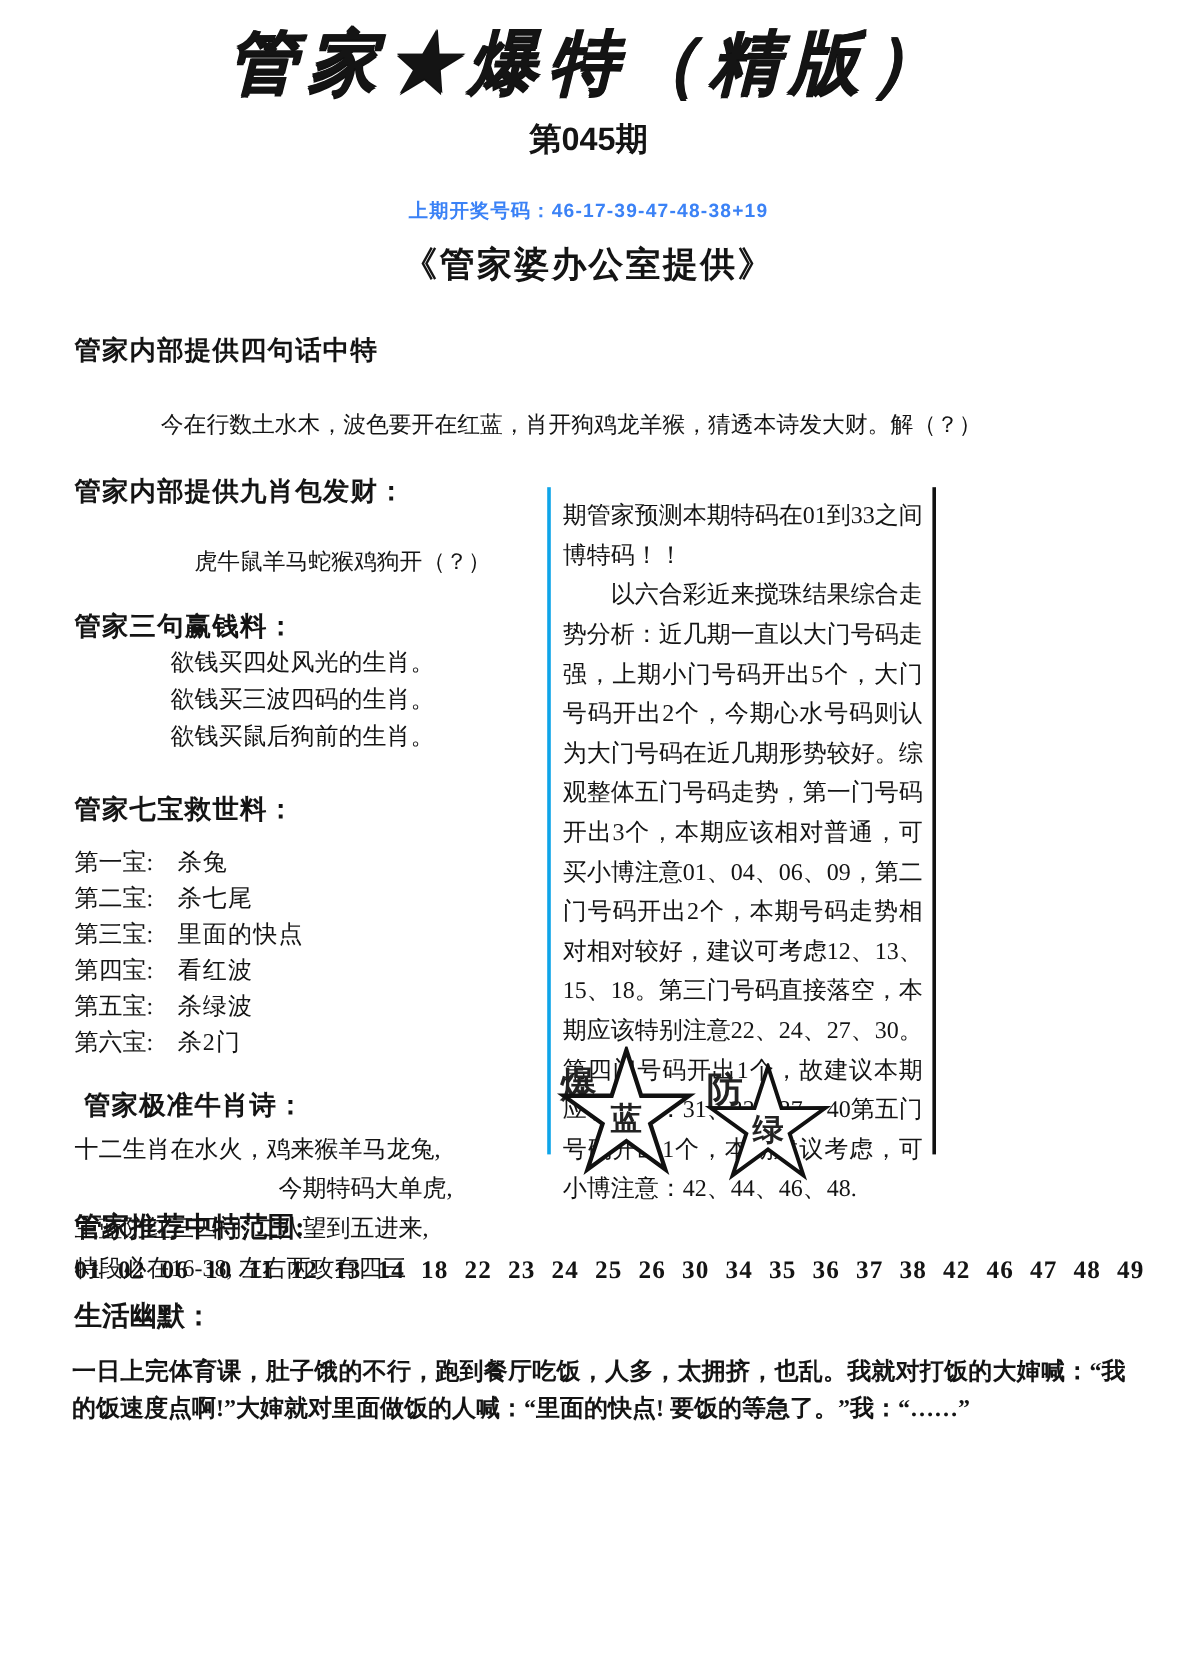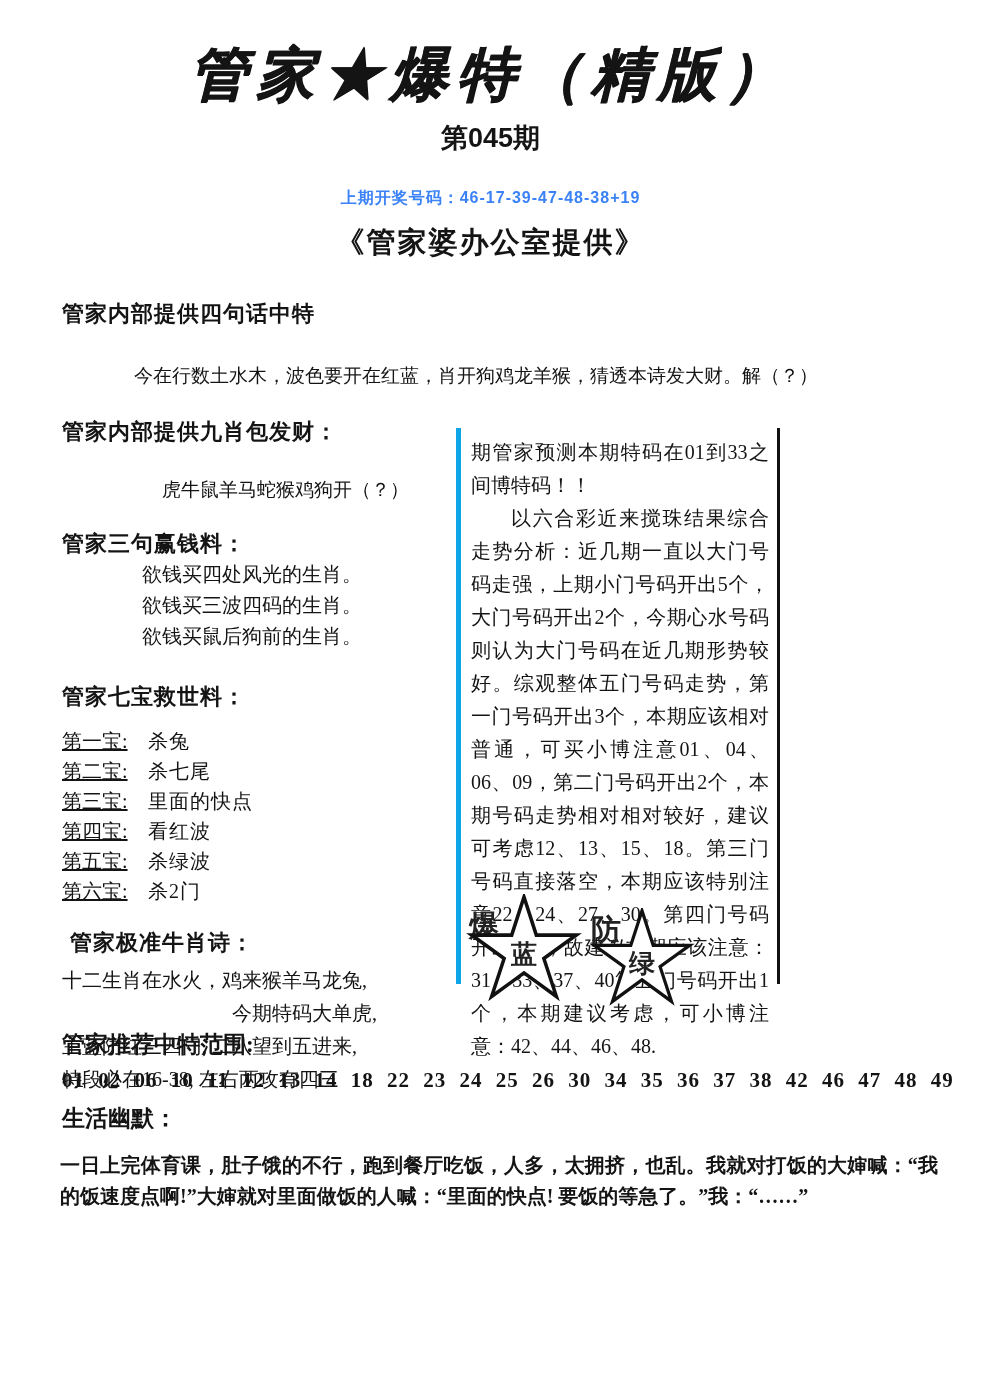--- a/index.html
+++ b/index.html
@@ -4,21 +4,21 @@
 <style>
   * { margin:0; padding:0; box-sizing:border-box; }
   html,body { background:#fff; }
   body{
     width:981px; height:1388px; margin:0 auto; position:relative;
     font-family:"Liberation Serif","DejaVu Serif",serif;
     color:#141414; overflow:hidden;
   }
   
   .title{
-    padding-top:36px; text-align:center;
+    padding-top:14px; text-align:center;
     font-size:58px; font-weight:900; font-style:italic;
     letter-spacing:9px; white-space:nowrap;
     font-family:"Liberation Serif","DejaVu Serif",serif;
     text-shadow:1px 0 0 #111, 0 1px 0 #111;
   }
   .issue{
     margin-top:6px; text-align:center;
     font-family:"Liberation Sans","DejaVu Sans",sans-serif;
     font-size:27px; font-weight:bold;
   }
@@ -40,30 +40,30 @@
   }
   .indent1{ margin-left:72px; font-size:19px; }
   .four-line{ margin-top:34px; white-space:nowrap; width:820px; }
   .nine-heading{ margin-top:28px; }
   .nine-line{ margin-top:30px; margin-left:100px; font-size:19px; }
   .three-heading{ margin-top:26px; }
   .three-lines{ margin-top:0; margin-left:80px; font-size:20px; line-height:31px; }
   .seven-heading{ margin-top:30px; }
   .seven-list{ margin-top:14px; font-size:20px; line-height:30px; }
   .seven-row{ display:flex; }
-  .seven-label{ width:78px;text-decoration:underline; }
+  .seven-label{ width:78px; }
   .seven-value{ margin-left:8px; letter-spacing:1px; }
   .poem-heading{ margin-top:22px; margin-left:8px; }
   .poem{ font-size:20px; line-height:33px; margin-top:6px; }
   .poem-l2{ margin-left:170px; }
   
   .right-box{
     position:absolute; left:456px; top:129px;
     width:324px; height:556px;
-    border-left:5px solid #0ea5e9; border-right:3px solid #111;
+    border-left:3px solid #0ea5e9; border-right:3px solid #111;
     padding:8px 8px 0 10px;
   }
   .analysis{ font-size:20px; line-height:33px; text-align:justify; }
   .analysis-p2{ text-indent:2em; }
   .stars{ position:absolute; left:2px; top:468px; width:320px; height:150px; }
   .star-wrap{ position:absolute; }
   .star-wrap svg{ display:block; }
   .star-char{
     position:absolute; font-size:26px; font-weight:bold; color:#222;
     left:50%; top:50%; transform:translate(-50%,-38%);

